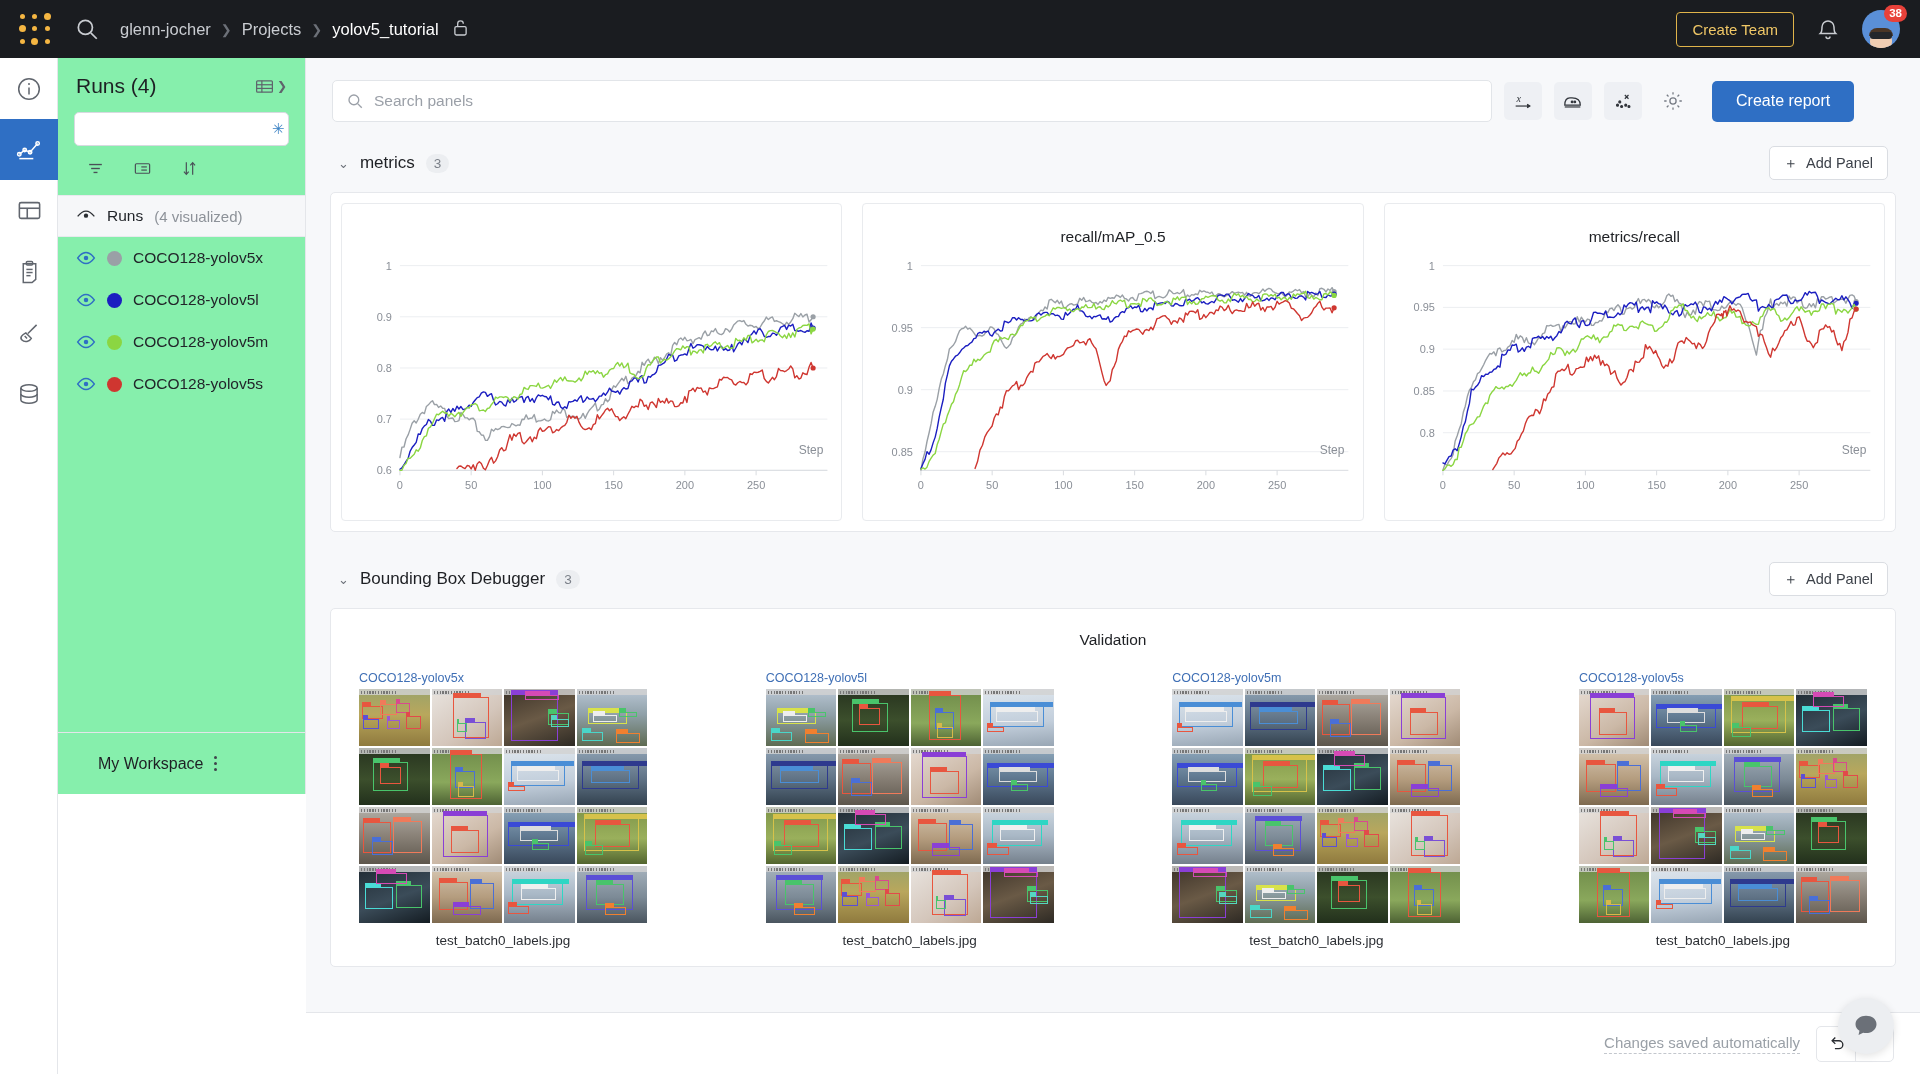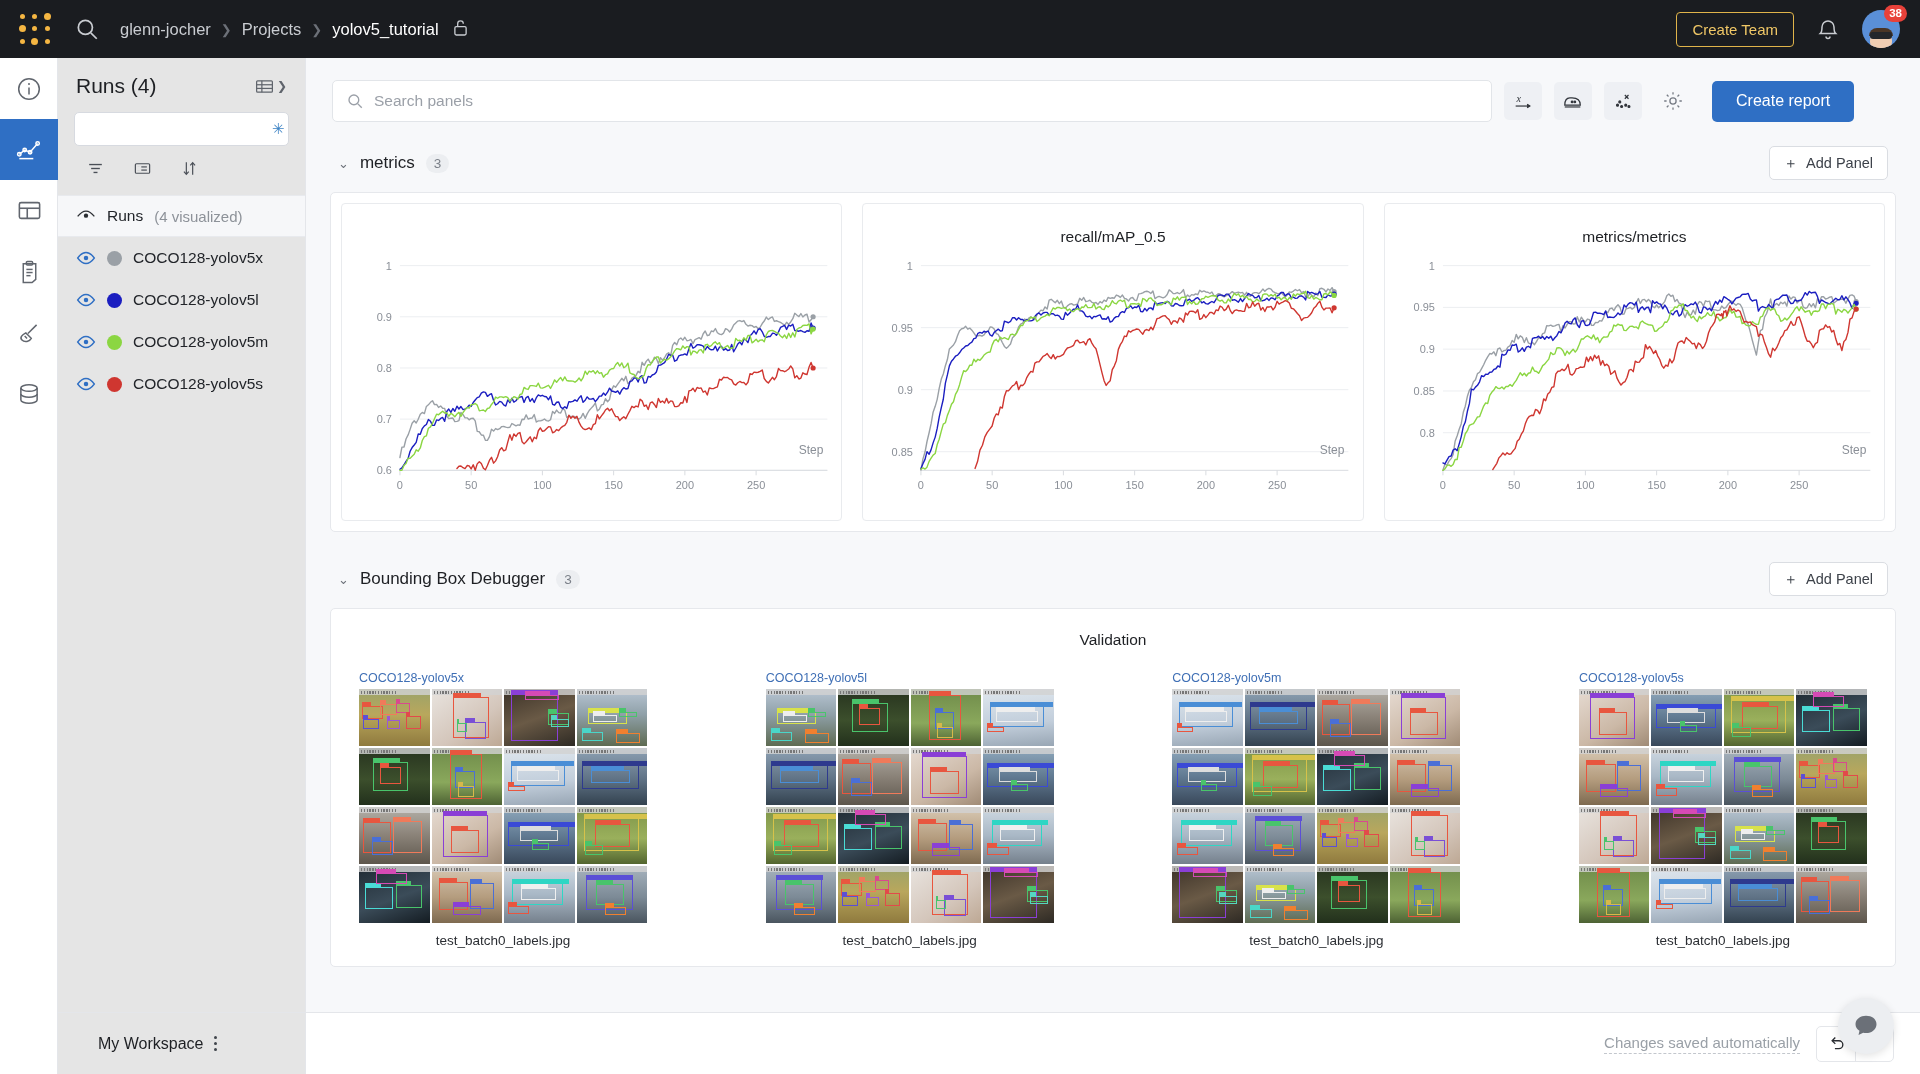--- a/index.html
+++ b/index.html
@@ -55,22 +55,22 @@
   .rail {
     position: absolute; top: 58px; left: 0; width: 58px; height: 1016px;
     background: #fff; border-right: 1px solid #e4e6ea; z-index: 20;
   }
   .rail-item { width: 58px; height: 61px; display: flex; align-items: center;
     justify-content: center; cursor: pointer; color: #61666e; }
   .rail-item.active { background: #2f6fc4; color: #fff; }
 
   
   .runs {
-    position: absolute; top: 58px; left: 58px; width: 248px; height: 1016px;
-    background: #e5e5e5; border-right: 1px solid #e4e6ea; z-index: 18;
+    position: absolute; top: 58px; left: 58px; width: 248px; height: 736px;
+    background: #86efac; border-right: 1px solid #e4e6ea; z-index: 18;
   }
   .runs-head { padding: 16px 18px 0 18px; display:flex; align-items:center; }
   .runs-title { font-size: 21px; color: #1e2024; font-weight: 400; }
   .runs-head-ic { margin-left: auto; display: flex; align-items: center; gap: 2px; color:#5f646c; }
   .searchbox {
     margin: 14px 16px 0 16px; height: 34px; border: 1px solid #d7dae0; border-radius: 5px;
     display: flex; align-items: center; padding: 0 9px; background: #fff;
   }
   .searchbox input {
     border: 0; outline: 0; flex: 1; font-size: 14px; margin-left: 7px;
@@ -514,21 +514,21 @@
             <circle cx="471.73333333333335" cy="88.21818181818182" r="2.6" fill="#9aa0a6"></circle>
             <polyline points="58.0,266.5 60.0,261.4 62.1,257.0 64.1,249.2 66.2,251.8 68.2,247.2 70.2,240.4 72.3,234.6 74.3,225.8 76.3,214.4 78.4,204.9 80.4,196.5 82.5,180.2 84.5,172.0 86.5,162.9 88.6,158.2 90.6,155.9 92.6,153.2 94.7,152.1 96.7,149.7 98.8,146.5 100.8,144.9 102.8,142.9 104.9,142.4 106.9,140.4 109.0,139.0 111.0,135.5 113.0,134.9 115.1,130.1 117.1,129.2 119.1,130.0 121.2,128.0 123.2,128.9 125.3,127.8 127.3,131.8 129.3,132.9 131.4,129.2 133.4,127.5 135.4,125.9 137.5,127.8 139.5,127.5 141.6,118.0 143.6,118.6 145.6,119.5 147.7,118.2 149.7,114.5 151.8,114.4 153.8,116.8 155.8,114.4 157.9,116.3 159.9,116.3 161.9,118.2 164.0,116.3 166.0,117.6 168.1,117.5 170.1,117.1 172.1,113.1 174.2,110.7 176.2,109.6 178.2,111.6 180.3,109.7 182.3,109.1 184.4,109.1 186.4,111.9 188.4,110.5 190.5,110.5 192.5,112.3 194.6,111.8 196.6,112.9 198.6,115.9 200.7,116.1 202.7,109.2 204.7,111.9 206.8,109.9 208.8,107.7 210.9,105.8 212.9,105.9 214.9,101.5 217.0,107.4 219.0,107.6 221.0,109.1 223.1,112.8 225.1,113.6 227.2,112.8 229.2,115.4 231.2,113.1 233.3,113.4 235.3,112.4 237.4,111.6 239.4,115.7 241.4,115.5 243.5,116.0 245.5,113.4 247.5,118.9 249.6,117.9 251.6,114.9 253.7,113.3 255.7,113.3 257.7,109.6 259.8,108.4 261.8,109.2 263.8,104.9 265.9,104.3 267.9,102.3 270.0,105.2 272.0,103.7 274.0,104.1 276.1,101.8 278.1,108.2 280.2,108.4 282.2,105.1 284.2,107.6 286.3,104.9 288.3,104.5 290.3,106.4 292.4,98.5 294.4,101.1 296.5,100.0 298.5,99.5 300.5,99.4 302.6,100.1 304.6,97.9 306.6,98.9 308.7,102.4 310.7,102.8 312.8,100.1 314.8,100.6 316.8,102.1 318.9,102.4 320.9,102.1 323.0,96.2 325.0,97.0 327.0,95.8 329.1,98.0 331.1,97.1 333.1,95.1 335.2,94.2 337.2,96.6 339.3,99.6 341.3,98.3 343.3,100.3 345.4,100.7 347.4,99.3 349.4,98.1 351.5,99.3 353.5,96.0 355.6,91.9 357.6,91.6 359.6,91.7 361.7,92.8 363.7,90.7 365.8,90.7 367.8,93.6 369.8,96.9 371.9,96.3 373.9,97.3 375.9,98.8 378.0,95.3 380.0,98.2 382.1,95.1 384.1,92.5 386.1,90.1 388.2,91.6 390.2,92.0 392.2,94.4 394.3,94.1 396.3,92.0 398.4,97.2 400.4,97.3 402.4,96.6 404.5,94.8 406.5,97.0 408.6,94.5 410.6,94.8 412.6,96.4 414.7,92.5 416.7,91.4 418.7,89.1 420.8,89.0 422.8,92.4 424.9,90.5 426.9,90.5 428.9,94.5 431.0,93.8 433.0,95.0 435.0,94.7 437.1,92.6 439.1,92.4 441.2,93.8 443.2,96.5 445.2,88.0 447.3,89.7 449.3,89.0 451.4,89.9 453.4,91.0 455.4,90.5 457.5,88.0 459.5,93.9 461.5,94.0 463.6,94.1 465.6,91.4 467.7,92.6 469.7,92.3 471.7,90.7" fill="none" stroke="#1b1ec0" stroke-width="1.4" stroke-linejoin="round" stroke-linecap="round"></polyline>
             <circle cx="471.73333333333335" cy="90.71515151515155" r="2.6" fill="#1b1ec0"></circle>
             <polyline points="58.0,266.9 60.0,265.4 62.1,266.8 64.1,264.8 66.2,259.0 68.2,255.7 70.2,252.7 72.3,251.1 74.3,242.1 76.3,236.7 78.4,228.6 80.4,221.5 82.5,220.1 84.5,212.7 86.5,207.9 88.6,201.5 90.6,199.0 92.6,191.6 94.7,187.8 96.7,181.8 98.8,174.0 100.8,167.8 102.8,168.6 104.9,166.3 106.9,162.1 109.0,162.3 111.0,156.2 113.0,158.8 115.1,156.3 117.1,157.3 119.1,155.0 121.2,152.0 123.2,150.4 125.3,149.2 127.3,148.9 129.3,142.0 131.4,137.5 133.4,136.2 135.4,138.7 137.5,134.1 139.5,135.6 141.6,134.5 143.6,135.4 145.6,136.4 147.7,131.6 149.7,131.0 151.8,132.3 153.8,130.1 155.8,126.1 157.9,122.2 159.9,122.3 161.9,118.3 164.0,117.2 166.0,116.8 168.1,113.9 170.1,114.8 172.1,113.5 174.2,118.3 176.2,116.8 178.2,114.6 180.3,113.7 182.3,112.8 184.4,111.1 186.4,112.5 188.4,108.4 190.5,104.6 192.5,105.7 194.6,104.0 196.6,104.2 198.6,105.1 200.7,104.5 202.7,104.2 204.7,107.3 206.8,105.6 208.8,108.0 210.9,108.2 212.9,106.2 214.9,105.3 217.0,106.8 219.0,103.7 221.0,104.1 223.1,101.2 225.1,104.3 227.2,104.3 229.2,104.0 231.2,100.2 233.3,105.6 235.3,103.8 237.4,103.4 239.4,105.8 241.4,106.3 243.5,102.0 245.5,103.7 247.5,101.8 249.6,97.3 251.6,99.7 253.7,100.6 255.7,97.7 257.7,96.8 259.8,98.1 261.8,96.8 263.8,103.7 265.9,104.3 267.9,100.6 270.0,100.2 272.0,100.4 274.0,100.7 276.1,100.1 278.1,103.0 280.2,95.1 282.2,96.1 284.2,98.1 286.3,94.9 288.3,94.4 290.3,97.0 292.4,98.2 294.4,102.2 296.5,101.2 298.5,101.4 300.5,100.4 302.6,98.5 304.6,98.3 306.6,99.7 308.7,101.4 310.7,94.8 312.8,96.1 314.8,93.4 316.8,96.7 318.9,94.0 320.9,93.9 323.0,93.4 325.0,101.1 327.0,98.2 329.1,100.5 331.1,98.0 333.1,100.9 335.2,100.6 337.2,97.9 339.3,95.3 341.3,95.2 343.3,92.9 345.4,93.9 347.4,93.0 349.4,92.2 351.5,92.3 353.5,92.7 355.6,96.7 357.6,97.7 359.6,96.7 361.7,99.5 363.7,99.5 365.8,95.6 367.8,98.3 369.8,93.2 371.9,90.0 373.9,91.8 375.9,90.4 378.0,93.7 380.0,91.8 382.1,94.3 384.1,92.9 386.1,96.1 388.2,95.9 390.2,98.6 392.2,98.0 394.3,95.7 396.3,97.5 398.4,97.7 400.4,91.3 402.4,90.4 404.5,90.7 406.5,92.8 408.6,91.2 410.6,92.7 412.6,90.7 414.7,94.8 416.7,93.8 418.7,96.3 420.8,94.4 422.8,94.1 424.9,97.3 426.9,94.2 428.9,95.8 431.0,90.5 433.0,92.6 435.0,90.4 437.1,91.2 439.1,90.2 441.2,89.9 443.2,87.8 445.2,94.3 447.3,95.0 449.3,92.1 451.4,95.7 453.4,94.0 455.4,95.1 457.5,96.4 459.5,96.4 461.5,90.6 463.6,90.1 465.6,91.5 467.7,88.3 469.7,89.9 471.7,92.0" fill="none" stroke="#8bd642" stroke-width="1.4" stroke-linejoin="round" stroke-linecap="round"></polyline>
             <circle cx="471.73333333333335" cy="91.96363636363637" r="2.6" fill="#8bd642"></circle>
             <polyline points="112.2,266.1 114.7,259.2 117.1,247.7 119.6,242.8 122.0,234.4 124.4,229.8 126.9,226.5 129.3,223.4 131.4,215.4 133.4,211.3 135.4,212.2 137.5,204.3 139.5,205.3 141.6,193.7 143.6,188.0 145.6,188.1 147.7,185.6 149.7,183.0 151.8,181.9 153.8,178.6 155.8,186.8 157.9,182.4 159.9,182.6 161.9,180.5 164.0,174.7 166.0,171.3 168.1,168.4 170.1,169.2 172.1,160.1 174.2,158.9 176.2,158.9 178.2,156.2 180.3,153.3 182.3,152.4 184.4,150.5 186.4,153.4 188.4,155.6 190.5,151.6 192.5,156.0 194.6,153.4 196.6,153.6 198.6,152.6 200.7,151.3 202.7,147.4 204.7,144.9 206.8,144.3 208.8,143.5 210.9,142.2 212.9,137.6 214.9,137.1 217.0,139.8 219.0,139.2 221.0,138.5 223.1,141.9 225.1,137.0 227.2,135.5 229.2,140.0 231.2,143.3 233.3,145.7 235.3,153.1 237.4,161.9 239.4,170.2 241.4,177.8 243.5,182.6 245.5,179.8 247.5,177.9 249.6,166.7 251.6,163.1 253.7,157.7 255.7,146.3 257.7,141.5 259.8,138.2 261.8,132.9 263.8,133.4 265.9,127.5 267.9,128.9 270.0,127.3 272.0,126.7 274.0,125.8 276.1,126.2 278.1,128.7 280.2,131.0 282.2,127.2 284.2,126.3 286.3,127.4 288.3,123.9 290.3,126.6 292.4,121.3 294.4,115.3 296.5,114.8 298.5,113.6 300.5,112.6 302.6,112.4 304.6,114.8 306.6,116.4 308.7,121.1 310.7,117.7 312.8,117.8 314.8,119.7 316.8,114.6 318.9,115.8 320.9,118.9 323.0,109.7 325.0,111.6 327.0,108.1 329.1,107.9 331.1,108.2 333.1,109.6 335.2,106.4 337.2,116.1 339.3,115.2 341.3,111.3 343.3,114.4 345.4,111.8 347.4,109.1 349.4,109.2 351.5,110.8 353.5,106.6 355.6,107.3 357.6,102.7 359.6,103.9 361.7,107.3 363.7,105.8 365.8,101.9 367.8,107.3 369.8,110.3 371.9,107.4 373.9,106.6 375.9,107.4 378.0,107.3 380.0,108.1 382.1,107.9 384.1,100.0 386.1,104.4 388.2,103.7 390.2,98.6 392.2,102.8 394.3,100.6 396.3,99.9 398.4,106.8 400.4,104.1 402.4,108.2 404.5,103.7 406.5,103.7 408.6,103.0 410.6,106.6 412.6,103.9 414.7,97.9 416.7,100.7 418.7,99.4 420.8,98.4 422.8,97.3 424.9,98.0 426.9,99.6 428.9,104.9 431.0,105.5 433.0,107.7 435.0,110.2 437.1,112.5 439.1,117.3 441.2,114.9 443.2,114.4 445.2,114.1 447.3,111.9 449.3,109.4 451.4,104.9 453.4,103.2 455.4,100.0 457.5,97.8 459.5,103.8 461.5,106.6 463.6,104.8 465.6,104.8 467.7,104.7 469.7,109.5 471.7,104.4" fill="none" stroke="#cf3630" stroke-width="1.4" stroke-linejoin="round" stroke-linecap="round"></polyline>
             <circle cx="471.73333333333335" cy="104.44848484848487" r="2.6" fill="#cf3630"></circle>
           </svg>
       </div>
       <div class="chart-card">
-        <div class="chart-title">metrics/metrics</div>
+        <div class="chart-title">metrics/recall</div>
         <svg class="chart-svg" id="chart2" viewBox="0 0 500 318" preserveAspectRatio="none">
             <line x1="58" y1="230.1632653061224" x2="486" y2="230.1632653061224" stroke="#eceef1" stroke-width="1"></line>
             <text x="50" y="234.1632653061224" text-anchor="end" class="ax-label">0.8</text>
             <line x1="58" y1="188.12244897959187" x2="486" y2="188.12244897959187" stroke="#eceef1" stroke-width="1"></line>
             <text x="50" y="192.12244897959187" text-anchor="end" class="ax-label">0.85</text>
             <line x1="58" y1="146.0816326530612" x2="486" y2="146.0816326530612" stroke="#eceef1" stroke-width="1"></line>
             <text x="50" y="150.0816326530612" text-anchor="end" class="ax-label">0.9</text>
             <line x1="58" y1="104.04081632653066" x2="486" y2="104.04081632653066" stroke="#eceef1" stroke-width="1"></line>
             <text x="50" y="108.04081632653066" text-anchor="end" class="ax-label">0.95</text>
             <line x1="58" y1="62" x2="486" y2="62" stroke="#eceef1" stroke-width="1"></line>

